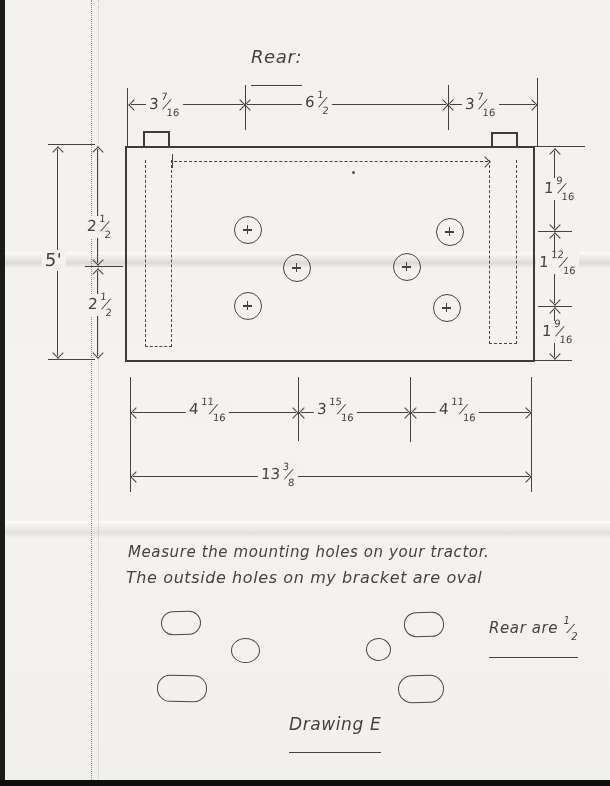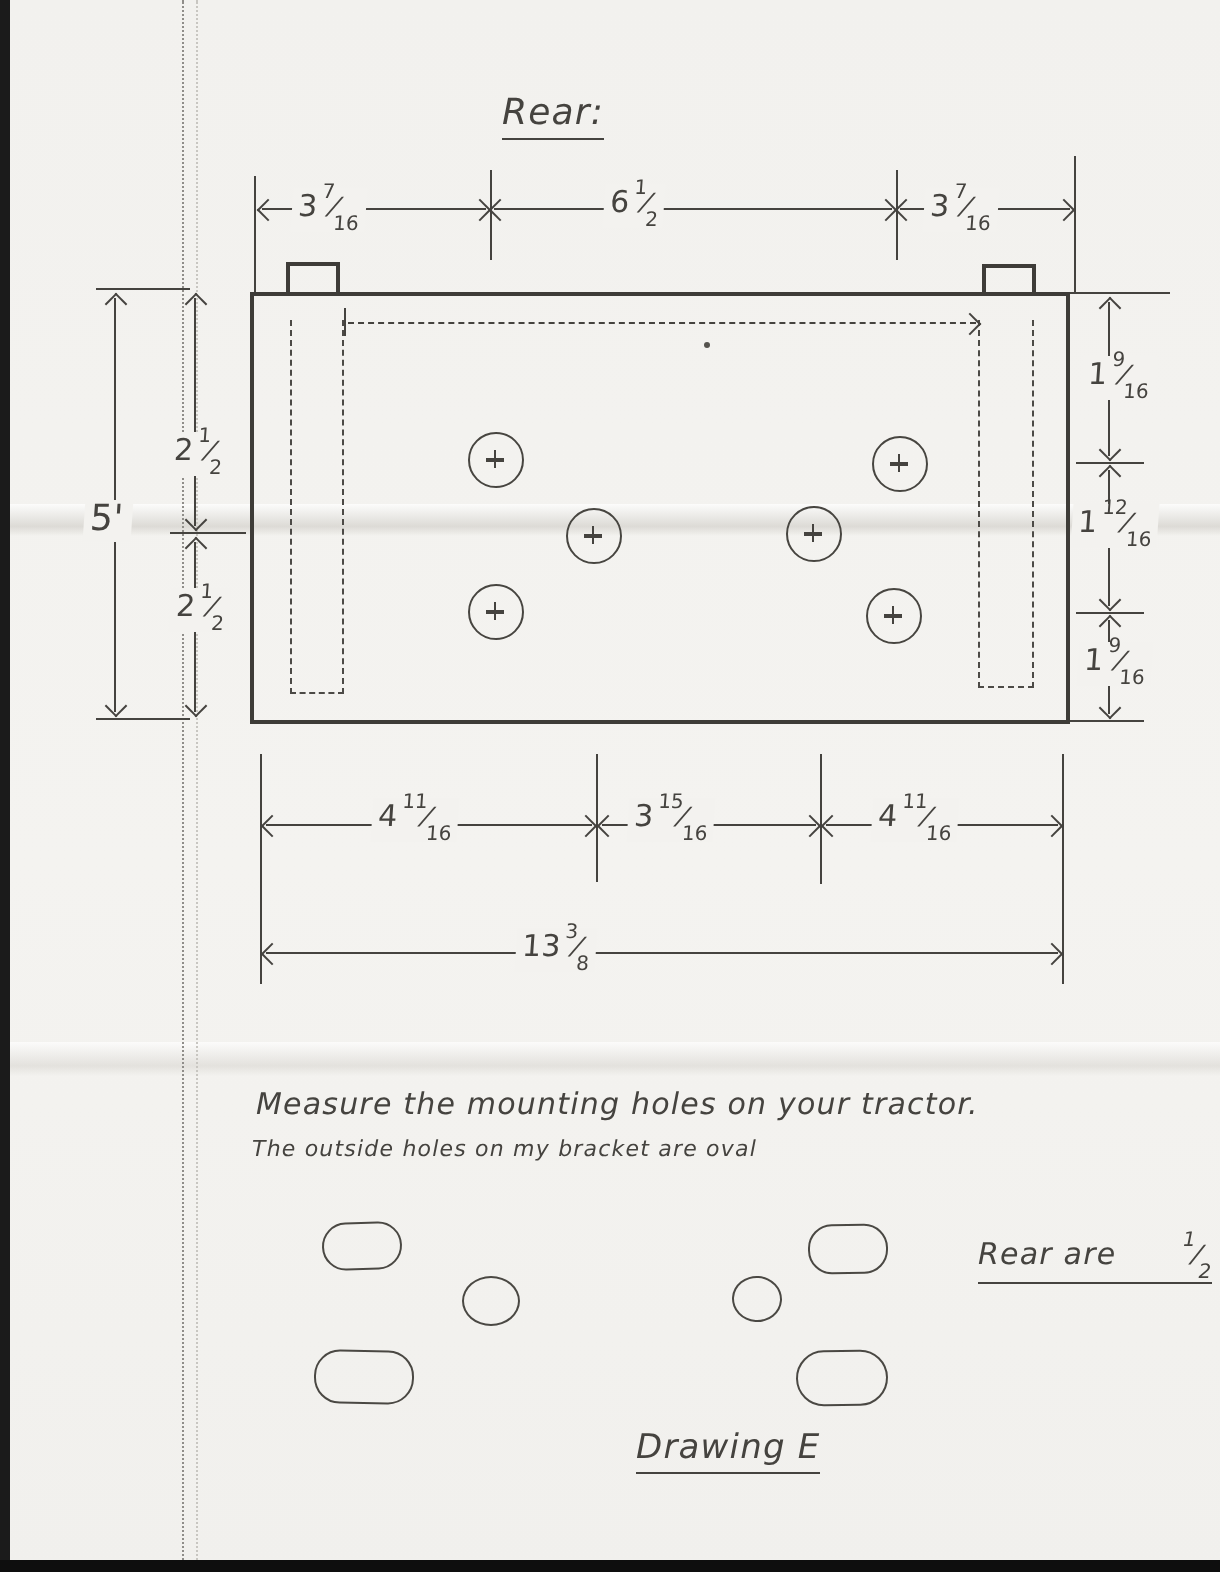--- a/index.html
+++ b/index.html
@@ -30,21 +30,21 @@
   .ad::after{content:"";position:absolute;bottom:-1px;left:-4.4px;width:7px;height:7px;
     border-bottom:1.5px solid var(--pc);border-right:1.5px solid var(--pc);transform:rotate(45deg);}
   
   .hand{font-style:italic;color:var(--pc);letter-spacing:0.6px;white-space:nowrap;}
   .dlab{position:absolute;background:var(--paper);padding:0 3px;font-size:15px;line-height:1.15;
     white-space:nowrap;z-index:4;transform:skewX(-4deg);color:var(--pc);}
   .fw{margin-right:2px;}
   .fr sup{font-size:10px;position:relative;top:-3px;}
   .fr sub{font-size:10px;position:relative;top:3px;}
   .fr .fs{font-size:13px;font-style:italic;margin:0 -1px;}
-  .underl{border-bottom:1.6px solid var(--pc);padding-bottom:2px;}
+  .underl{border-bottom:1.6px solid var(--pc);padding-bottom:18px;}
   
   .rect{position:absolute;box-sizing:border-box;border:2px solid #3e3c38;background:transparent;}
   .tab{position:absolute;box-sizing:border-box;border:2px solid #3e3c38;border-bottom:none;}
   .slot{position:absolute;box-sizing:border-box;border-left:1.5px dashed #4c4a46;
     border-right:1.5px dashed #4c4a46;border-bottom:1.5px dashed #4c4a46;}
   .hole{position:absolute;width:28px;height:28px;border:1.5px solid #474540;border-radius:50%;box-sizing:border-box;}
   .hole::before{content:"";position:absolute;left:8px;top:12px;width:9px;height:1.5px;background:var(--pc);}
   .hole::after{content:"";position:absolute;left:11.7px;top:8px;width:1.5px;height:9px;background:var(--pc);}
   .oval{position:absolute;box-sizing:border-box;border:1.7px solid #4a4843;background:transparent;}
   .crease{position:absolute;left:0;width:610px;z-index:1;}
@@ -119,29 +119,29 @@
 <div class="harrow al ar z2" style="left:133px;top:412px;width:163px;"></div>
 <div class="harrow al ar z2" style="left:301px;top:412px;width:107px;"></div>
 <div class="harrow al ar z2" style="left:413px;top:412px;width:116px;"></div>
 <div class="dlab" style="left:186px;top:399px;"><span class="fw">4</span><span class="fr"><sup>11</sup><span class="fs">⁄</span><sub>16</sub></span></div>
 <div class="dlab" style="left:314px;top:399px;"><span class="fw">3</span><span class="fr"><sup>15</sup><span class="fs">⁄</span><sub>16</sub></span></div>
 <div class="dlab" style="left:436px;top:399px;"><span class="fw">4</span><span class="fr"><sup>11</sup><span class="fs">⁄</span><sub>16</sub></span></div>
 <div class="harrow al ar z2" style="left:133px;top:476px;width:396px;"></div>
 <div class="dlab" style="left:258px;top:464px;"><span class="fw">13</span><span class="fr"><sup>3</sup><span class="fs">⁄</span><sub>8</sub></span></div>
 
 <div class="abs hand z2" style="left:128px;top:543px;font-size:15px;">Measure the mounting holes on your tractor.</div>
-<div class="abs hand z2" style="left:126px;top:568px;font-size:11px;">The outside holes on my bracket are oval</div>
+<div class="abs hand z2" style="left:126px;top:568px;font-size:16px;">The outside holes on my bracket are oval</div>
 
 <div class="oval z2" style="left:161px;top:611px;width:40px;height:24px;border-radius:12px;transform:rotate(-2deg);"></div>
 <div class="oval z2" style="left:231px;top:638px;width:29px;height:25px;border-radius:50%;"></div>
 <div class="oval z2" style="left:366px;top:638px;width:25px;height:23px;border-radius:50%;transform:rotate(4deg);"></div>
 <div class="oval z2" style="left:404px;top:612px;width:40px;height:25px;border-radius:12px;transform:rotate(-1deg);"></div>
 <div class="oval z2" style="left:157px;top:675px;width:50px;height:27px;border-radius:13px;transform:rotate(1deg);"></div>
 <div class="oval z2" style="left:398px;top:675px;width:46px;height:28px;border-radius:14px;transform:rotate(-1deg);"></div>
 
 <div class="abs hand underl z2" style="left:489px;top:618px;font-size:15px;">
   <span>Rear are</span>
-  <span class="fr" style="font-size:15px;margin-left:28px;"><span class="fr"><sup>1</sup><span class="fs">⁄</span><sub>2</sub></span></span>
+  <span class="fr" style="font-size:15px;"><span class="fr"><sup>1</sup><span class="fs">⁄</span><sub>2</sub></span></span>
 </div>
 
-<div class="abs hand underl z2" style="left:289px;top:714px;font-size:17px;margin-left:29px;">
+<div class="abs hand underl z2" style="left:289px;top:714px;font-size:17px;">
   <span>Drawing E</span>
 </div>
 
 </body></html>

